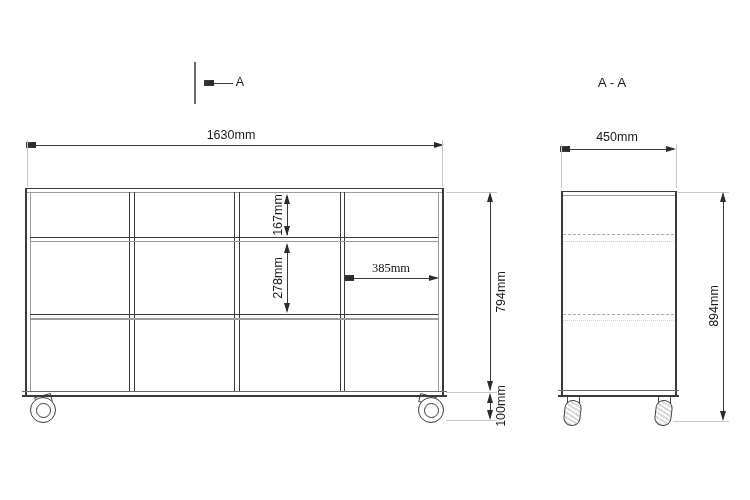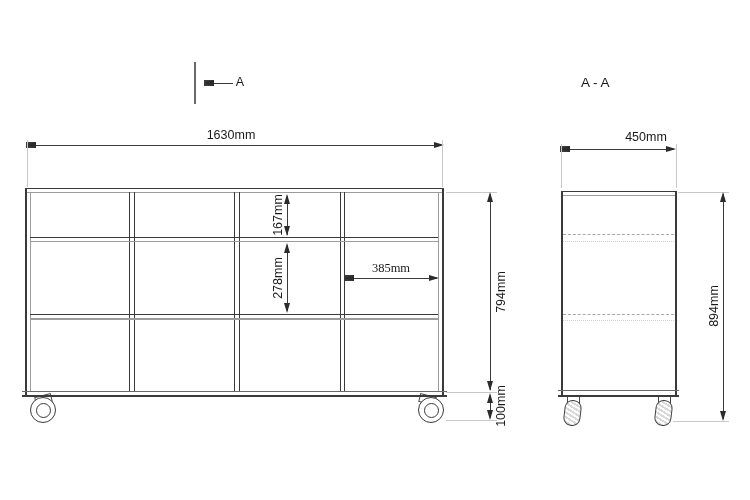--- a/index.html
+++ b/index.html
@@ -34,21 +34,21 @@
 
 <div class="canvas">
 
   <div>
     <div class="l vl" style="left:194px; top:62px; height:42px; width:1.6px; background:#6a6a6a;"></div>
     <div class="l hl" style="left:212px; top:82.5px; width:21px;"></div>
     <div class="arr l" style="left:204px; top:79.5px;"></div>
     <div class="dim" style="left:232px; top:75px; width:16px;">A</div>
   </div>
 
-  <div class="stitle" style="left:581px; top:75px; width:62px; ">A - A</div>
+  <div class="stitle" style="left:581px; top:75px; width:62px; text-align:center;">A - A</div>
 
   <div>
 
     <div class="dim" style="left:191px; top:128px; width:80px;">1630mm</div>
     <div class="l hl" style="left:29px; top:144.5px; width:412px;"></div>
     <div class="arr l" style="left:26px; top:141.5px;"></div>
     <div class="arr r" style="left:434px; top:141.5px;"></div>
     <div class="l vl lightgray" style="left:27px; top:140px; height:47px;"></div>
     <div class="l vl lightgray" style="left:442px; top:140px; height:47px;"></div>
 
@@ -109,21 +109,21 @@
 
     <div class="l hl lightgray" style="left:446px; top:420px; width:51px;"></div>
     <div class="l vl" style="left:489.5px; top:395px; height:23px;"></div>
     <div class="arr u" style="left:486.8px; top:393px;"></div>
     <div class="arr d" style="left:486.8px; top:410px;"></div>
     <div class="dim rot" style="left:477px; top:399px; width:48px;">100mm</div>
   </div>
 
   <div>
 
-    <div class="dim" style="left:616px; top:130px; width:60px;">450mm</div>
+    <div class="dim" style="left:587px; top:130px; width:60px;">450mm</div>
     <div class="l hl" style="left:563px; top:148.5px; width:111px;"></div>
     <div class="arr l" style="left:560px; top:145.5px;"></div>
     <div class="arr r" style="left:666px; top:145.5px;"></div>
     <div class="l vl lightgray" style="left:561px; top:144px; height:44px;"></div>
     <div class="l vl lightgray" style="left:675.5px; top:144px; height:44px;"></div>
 
     <div>
       <div class="rect" style="left:566.5px; top:395.5px; width:13px; height:8px;"></div>
       <div class="wheelside" style="left:564px; top:399.5px; width:17px; height:26px; transform:rotate(7deg);"></div>
     </div>

